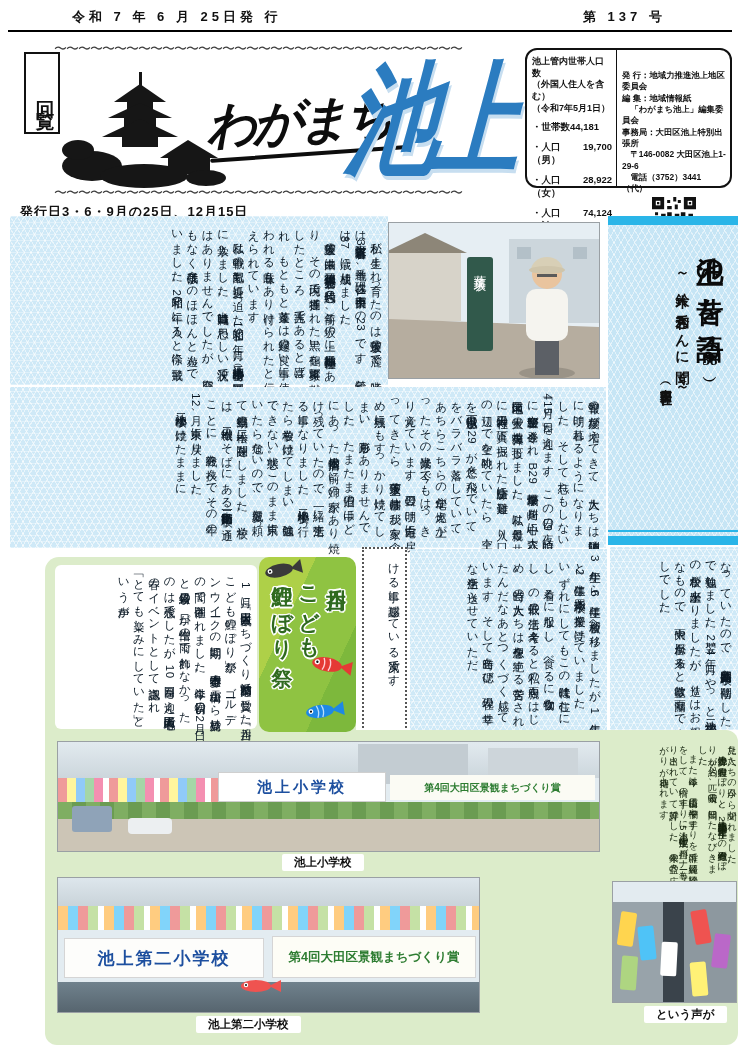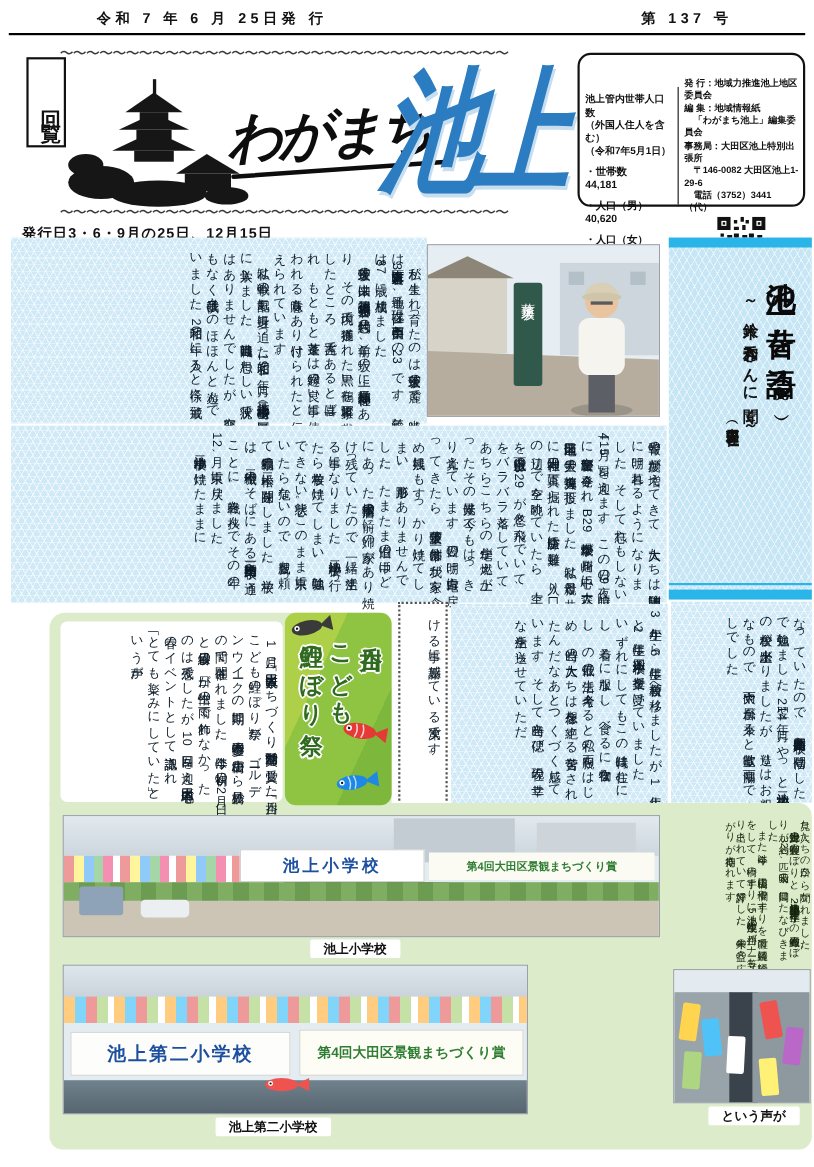--- a/index.html
+++ b/index.html
@@ -1,21 +1,21 @@
 <!DOCTYPE html>
 <html lang="ja"><head>
 <meta charset="utf-8">
 <style>
   * { margin:0; padding:0; box-sizing:border-box; }
   html,body { background:#ffffff; }
   body { font-family:"Liberation Sans", sans-serif; color:#111; }
   .page { position:relative; width:740px; height:1061px; background:#fff; overflow:hidden; margin:0 auto; }
 
   
-  .issue-date { position:absolute; left:88px; top:8px; font-size:13px; font-weight:bold; letter-spacing:4px; }
+  .issue-date { position:absolute; left:72px; top:8px; font-size:13px; font-weight:bold; letter-spacing:4px; }
   .issue-number { position:absolute; left:583px; top:8px; font-size:13px; font-weight:bold; letter-spacing:4px; }
   .header-rule { position:absolute; left:8px; top:30px; width:724px; height:2px; background:#000; }
 
   
   .masthead { position:absolute; left:8px; top:36px; width:724px; height:164px; }
   .wavy { position:absolute; left:46px; width:462px; height:14px; overflow:hidden; color:#3a3a3a; font-size:13px; letter-spacing:-1px; white-space:nowrap; }
   .wavy::before { content:"〜〜〜〜〜〜〜〜〜〜〜〜〜〜〜〜〜〜〜〜〜〜〜〜〜〜〜〜〜〜〜〜〜〜"; }
   .wavy-top { top:4px; }
   .wavy-bottom { top:148px; }
   .kairan { position:absolute; left:16px; top:16px; width:36px; height:82px; border:2.5px solid #111;
@@ -26,23 +26,23 @@
                 font-family:"Liberation Serif", serif; font-style:italic; letter-spacing:-5px;
                 transform:rotate(-3deg); color:#0d0d0d; }
   .title-underline { position:absolute; left:202px; top:116px; width:196px; height:4px; background:#0d0d0d;
                      transform:rotate(-4deg); border-radius:3px; }
   .title-kanji { position:absolute; left:346px; top:2px; font-size:92px; font-weight:900;
                  font-family:"Liberation Serif", serif; font-style:italic; letter-spacing:-10px;
                  color:#2b7cc0; transform:scaleY(1.32) skewX(-6deg); transform-origin:top left;
                  text-shadow:2px 3px 0 #c7def0; }
   .infobox { position:absolute; left:517px; top:12px; width:207px; height:140px;
              border:2.5px solid #111; border-radius:12px; display:flex; background:#fff; }
-  .stats { width:90px; border-right:1.5px solid #111; padding:6px 4px 4px 5px;margin-top:29px; }
+  .stats { width:90px; border-right:1.5px solid #111; padding:6px 4px 4px 5px; }
   .stats-head { font-size:9px; font-weight:bold; line-height:1.3; white-space:pre-line; }
-  .stat-row { display:flex; font-size:9.5px; font-weight:bold; margin-top:7px;flex-direction:column; }
+  .stat-row { display:flex; font-size:9.5px; font-weight:bold; margin-top:7px; }
   .pub { flex:1; padding:20px 4px 2px 5px; }
   .pub-lines { font-size:8.4px; font-weight:bold; line-height:1.35; white-space:pre-line; }
   .qr { display:block; width:44px; height:44px; margin:2px auto 0; }
 
   .pubdates { position:absolute; left:20px; top:203px; font-size:13px; font-weight:bold; letter-spacing:1px; }
 
   
   .bb { position:absolute; background-color:#cfe9f7;
         background-image:
           repeating-linear-gradient(120deg, rgba(255,255,255,.55) 0 1px, transparent 1px 6px),
@@ -172,21 +172,21 @@
       <div class="stats">
         <div class="stats-head">池上管内世帯人口数
 （外国人住人を含む）
 （令和7年5月1日）</div>
         <div class="stat-row">
           <span>・世帯数</span>
           <span>44,181</span>
         </div>
         <div class="stat-row">
           <span>・人口（男）</span>
-          <span>40,620</span>
+          <span>19,700</span>
         </div>
         <div class="stat-row">
           <span>・人口（女）</span>
           <span>28,922</span>
         </div>
         <div class="stat-row">
           <span>・人口（計）</span>
           <span>74,124</span>
         </div>
       </div>

